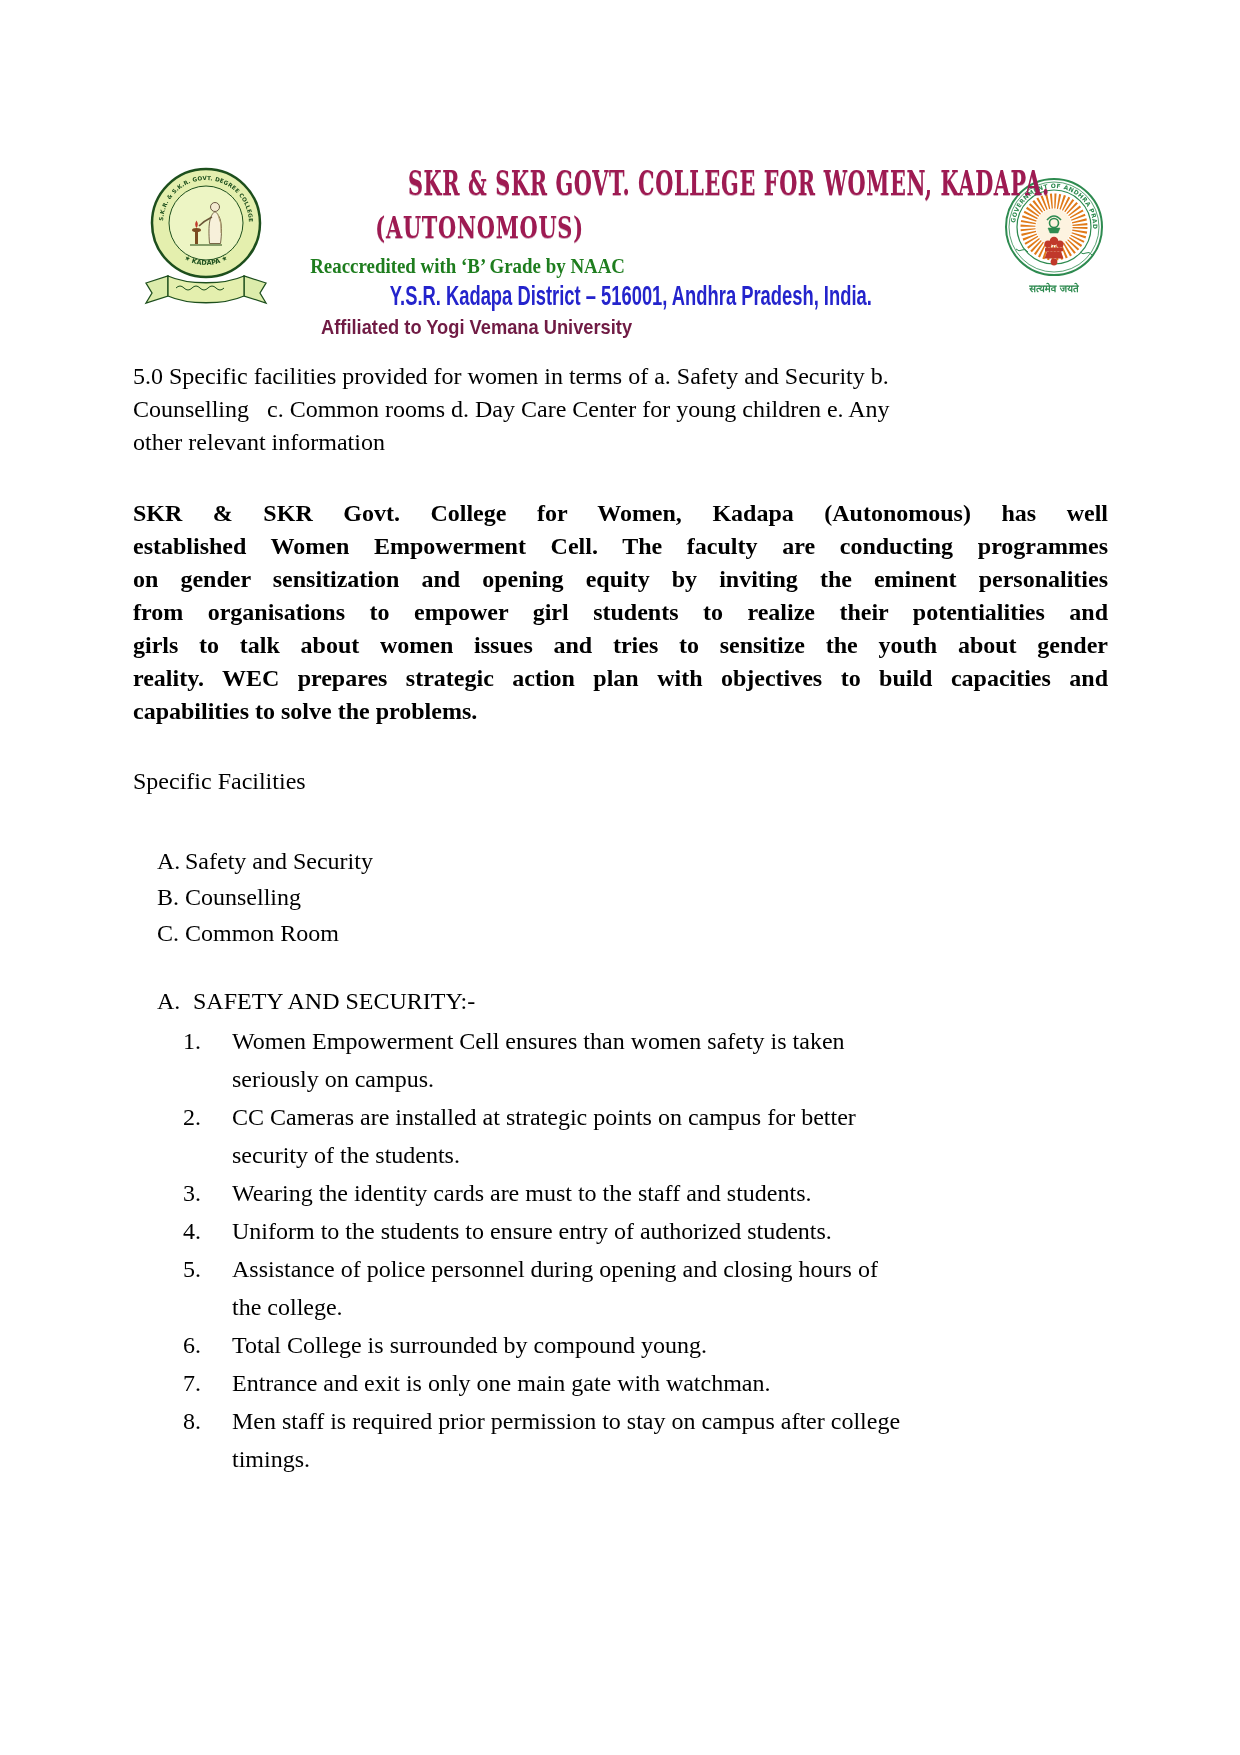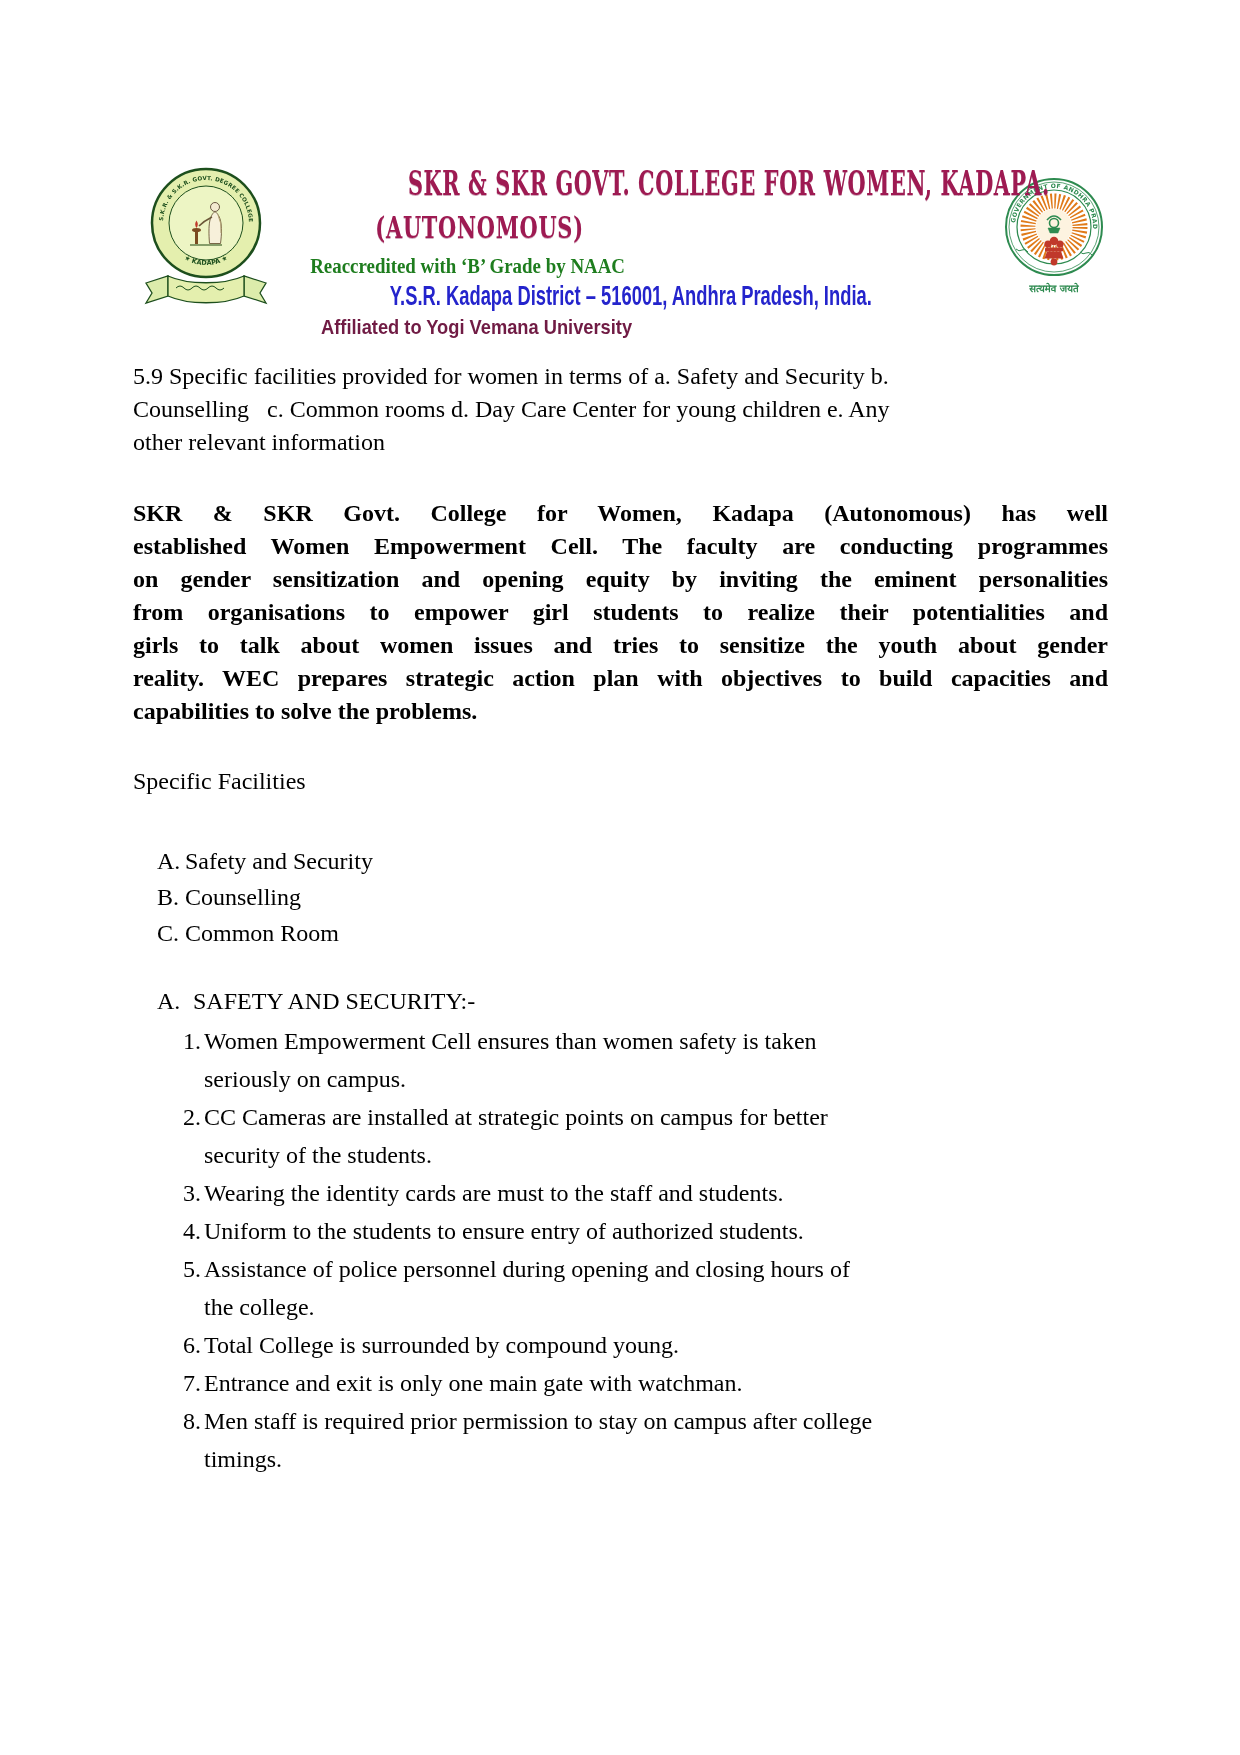--- a/index.html
+++ b/index.html
@@ -58,21 +58,21 @@
   .para .jline:last-child{text-align-last:left;}
   .subheading{margin-top:37px;line-height:33px;}
   .abc-list{margin-top:45px;}
   .abc-row{display:flex;line-height:36px;padding-left:24px;}
   .abc-marker{flex:0 0 28px;}
   .section-heading{display:flex;margin-top:34px;line-height:33px;padding-left:24px;}
   .section-heading .abc-marker{flex:0 0 36px;}
   .num-list{margin-top:4px;padding-left:50px;}
   .num-item{display:flex;line-height:38px;}
   .num-col{flex:0 0 21px;}
-  .num-text{flex:1 1 auto;}
+  .num-text{flex:1 1 auto;margin-left:28px;}
   svg text{font-family:"DejaVu Sans",sans-serif;}
 </style>
 </head>
 <body>
 
 <div class="page">
 
   <div class="header">
 
     <div class="logo-left">
@@ -150,21 +150,21 @@
           <circle cx="56" cy="87" r="3.4"></circle>
         </g>
         <text x="56" y="117" font-size="10" font-weight="bold" fill="#2e8b50" text-anchor="middle">सत्यमेव जयते</text>
       </svg>
     </div>
   </div>
 
   <div class="content">
 
     <div class="intro">
-      <div class="line">5.9 Specific facilities provided for women in terms of a. Safety and Security b.</div>
+      <div class="line">5.0 Specific facilities provided for women in terms of a. Safety and Security b.</div>
       <div class="line">Counselling   c. Common rooms d. Day Care Center for young children e. Any</div>
       <div class="line">other relevant information</div>
     </div>
 
     <div class="para">
       <div class="jline">SKR &amp; SKR Govt. College for Women, Kadapa (Autonomous) has well</div>
       <div class="jline">established Women Empowerment Cell. The faculty are conducting programmes</div>
       <div class="jline">on gender sensitization and opening equity by inviting the eminent personalities</div>
       <div class="jline">from organisations to empower girl students to realize their potentialities and</div>
       <div class="jline">girls to talk about women issues and tries to sensitize the youth about gender</div>

